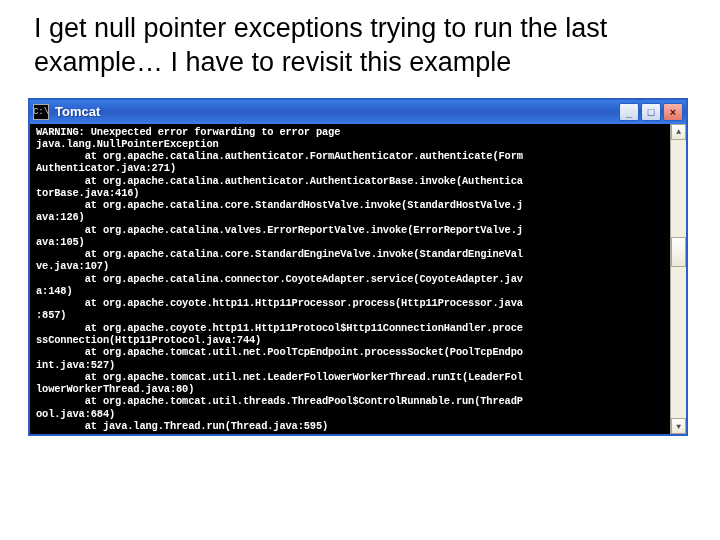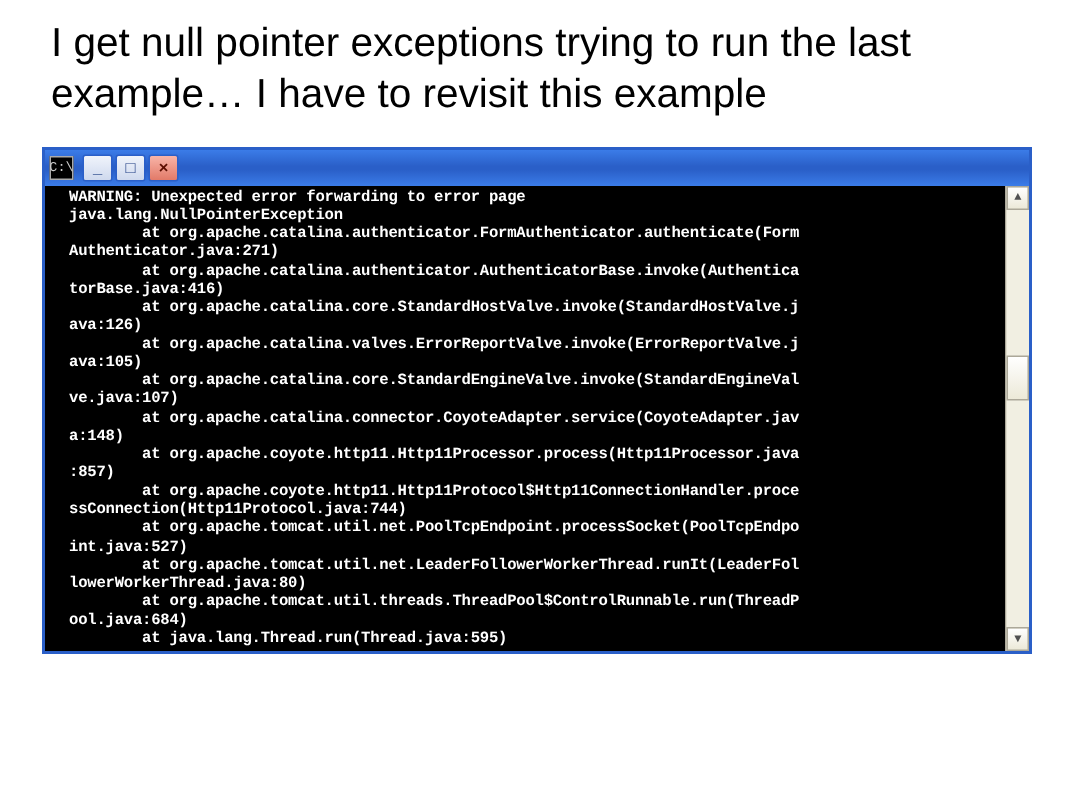--- a/index.html
+++ b/index.html
@@ -81,21 +81,21 @@
   }
   .console-area {
     display: flex;
     background: #000;
   }
   .console {
     background: #000;
     color: #fff;
     font-size: 10.4px;
     line-height: 1.18;
-    padding: 2px 2px 2px 16px;
+    padding: 2px 2px 2px 6px;
     white-space: pre;
     font-family: "Lucida Console", "Courier New", monospace;
     letter-spacing: -0.15px;
     width: 644px;
     overflow: hidden;
   }
   .console .bold { font-weight: bold; }
   .scrollbar {
     width: 16px;
     background: #ece9d8;
@@ -130,20 +130,21 @@
 </head>
 <body>
 
 <div class="slide">
 
   <h1 class="heading">I get null pointer exceptions trying to run the last example… I have to revisit this example</h1>
 
   <div class="window">
     <div class="titlebar">
       <div class="icon-box">C:\</div>
+      <div class="title">Tomcat</div>
       <div class="btns">
         <div class="btn">_</div>
         <div class="btn">□</div>
         <div class="btn close">×</div>
       </div>
     </div>
     <div class="console-area">
       <div class="console"><span class="bold">WARNING: Unexpected error forwarding to error page</span>
 <span class="bold">java.lang.NullPointerException</span>
 <span class="bold">        at org.apache.catalina.authenticator.FormAuthenticator.authenticate(Form</span>

